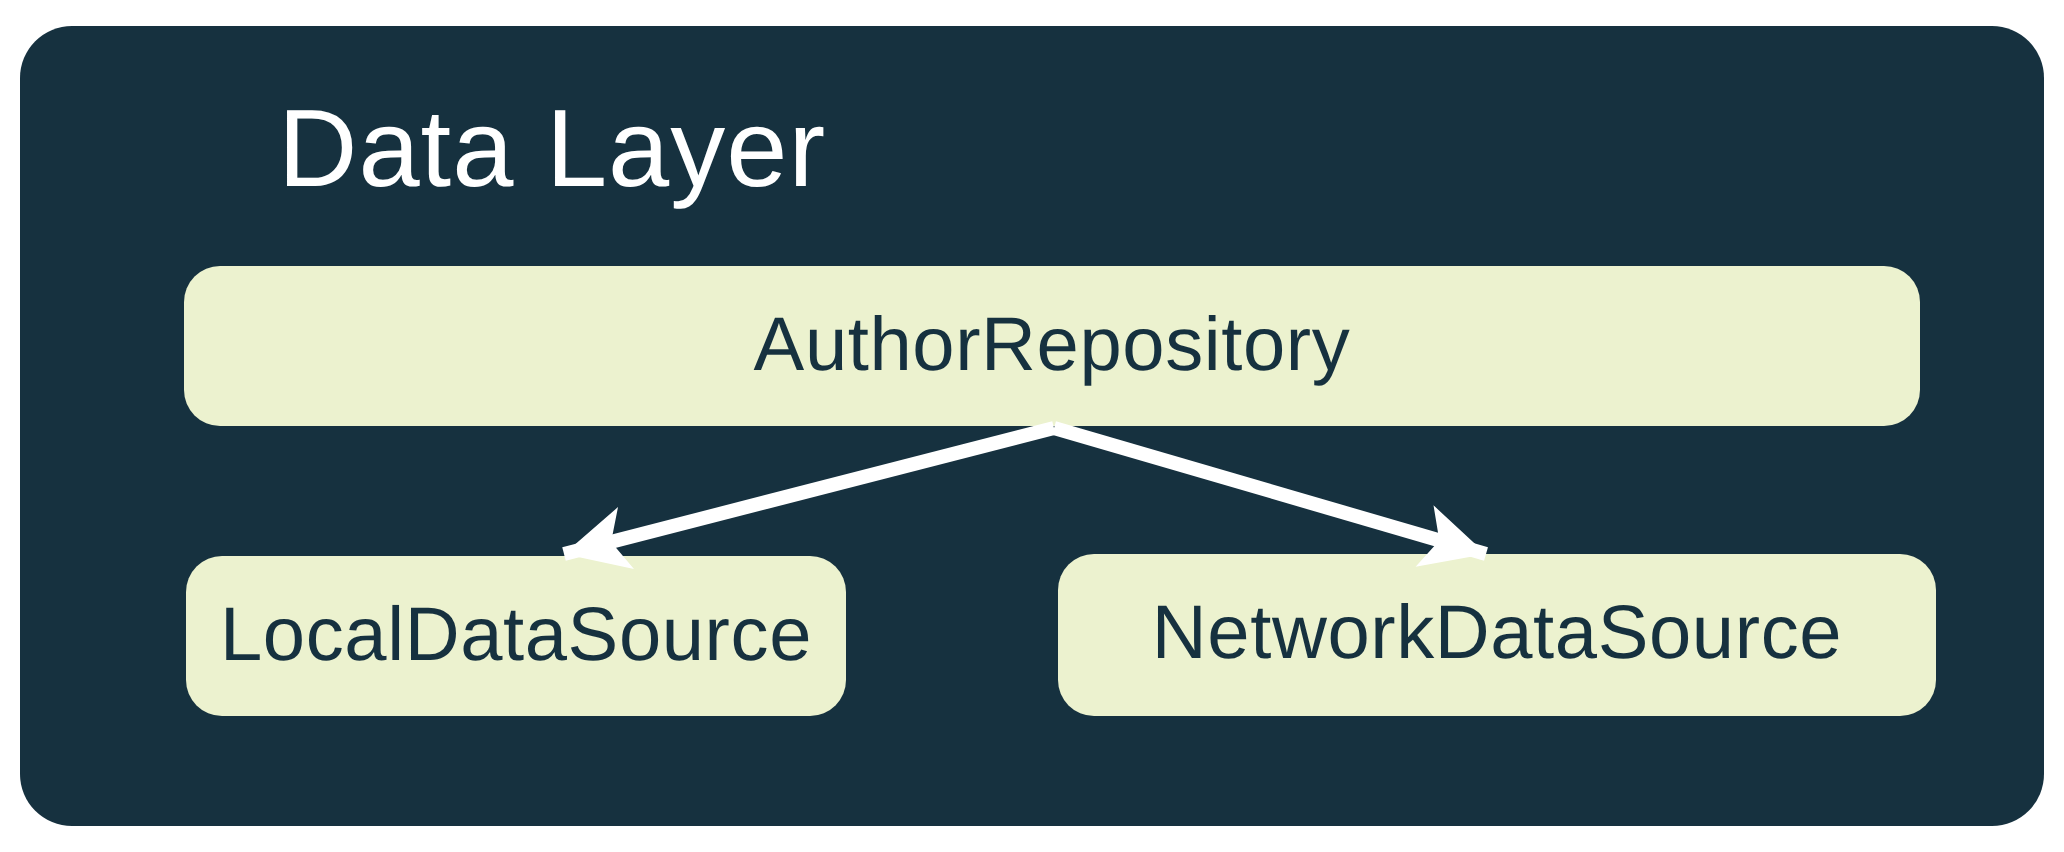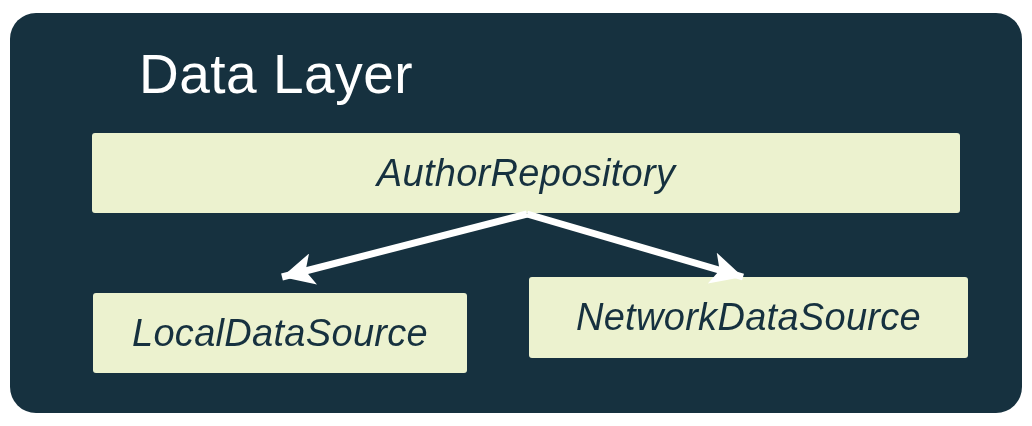--- a/index.html
+++ b/index.html
@@ -36,35 +36,34 @@
     font-weight: 400;
     line-height: 1.15;
     color: var(--title-text);
     letter-spacing: 0.5px;
     white-space: nowrap;
     margin-left: 47px;
   }
   .node {
     position: absolute;
     background: var(--node-bg);
-    border-radius: 3px;
+    border-radius: 18px;
     display: flex;
     align-items: center;
     justify-content: center;
-    font-style: italic;
   }
   .node-label {
     font-size: 38px;
     font-weight: 400;
     color: var(--node-text);
     letter-spacing: 0.3px;
     white-space: nowrap;
   }
   .node-repo    { left: 82px;  top: 120px; width: 868px; height: 80px; }
-  .node-local   { left: 83px;  top: 280px; width: 374px; height: 80px; }
+  .node-local   { left: 83px;  top: 265px; width: 330px; height: 80px; }
   .node-network { left: 519px; top: 264px; width: 439px; height: 81px; align-items: center; }
   .arrows {
     position: absolute;
     left: 0; top: 0;
     width: 1032px; height: 426px;
     pointer-events: none;
   }
   .arrow-line {
     stroke: var(--arrow);
     stroke-width: 7;

